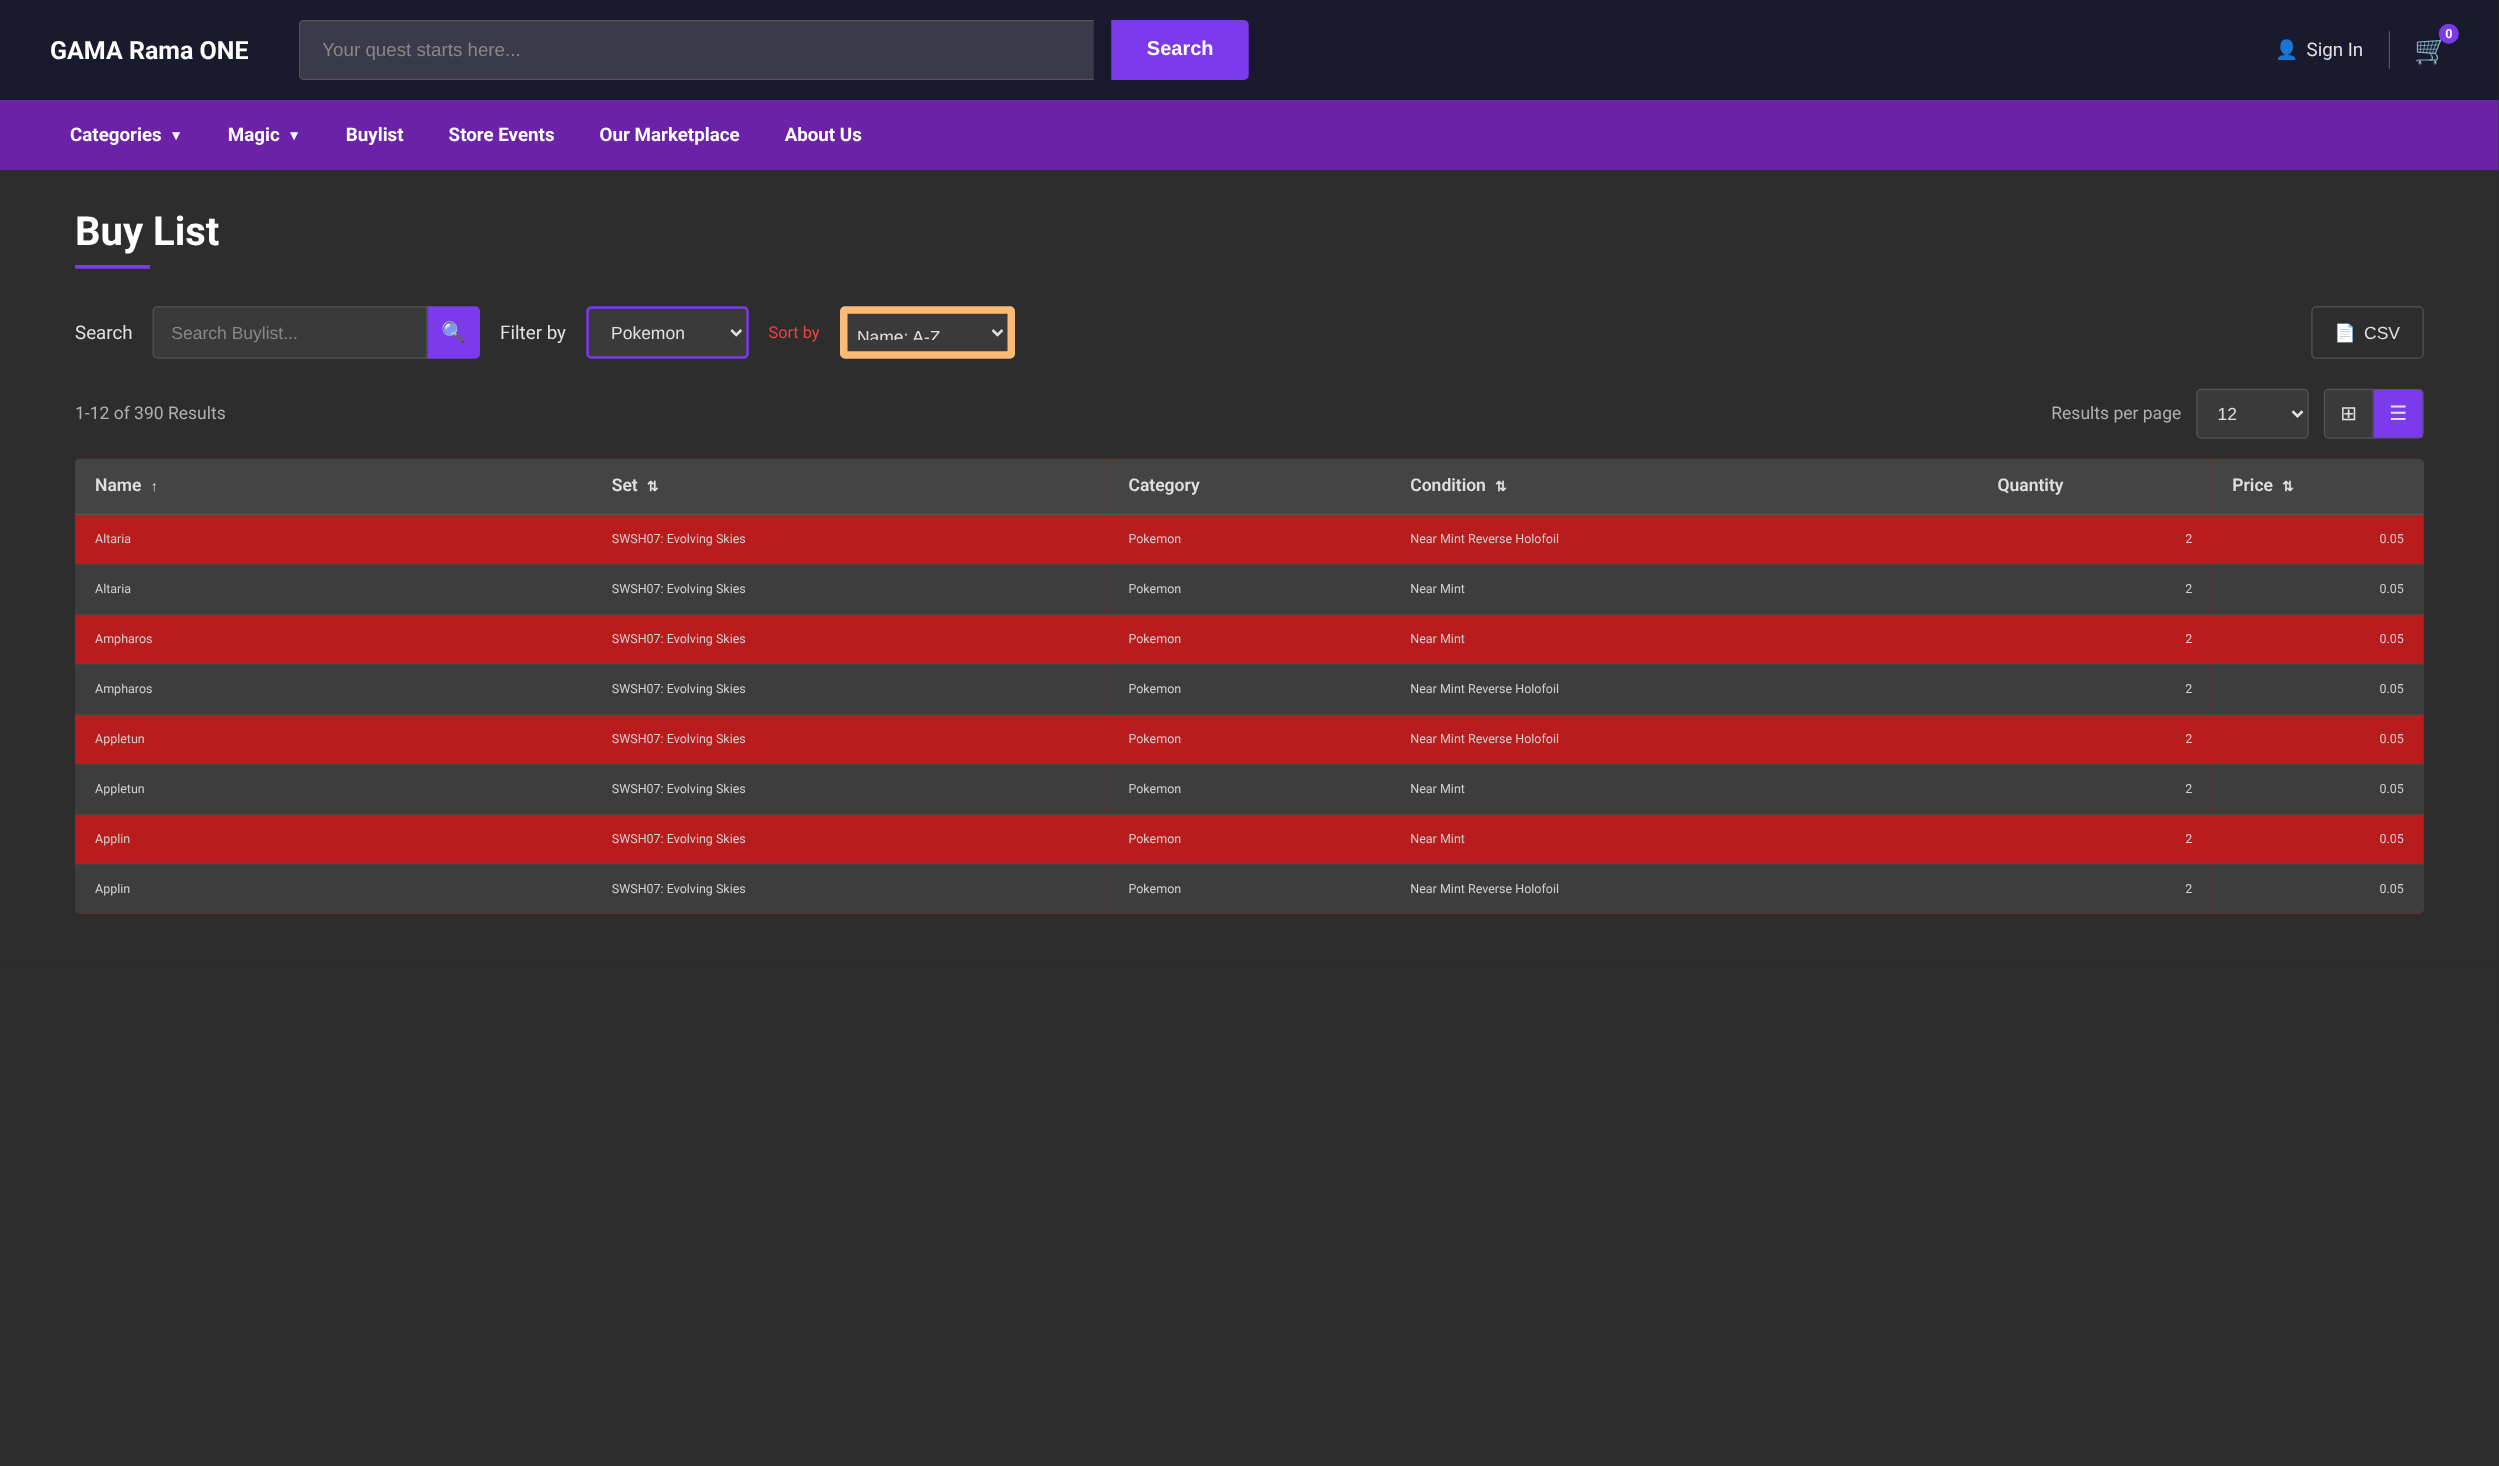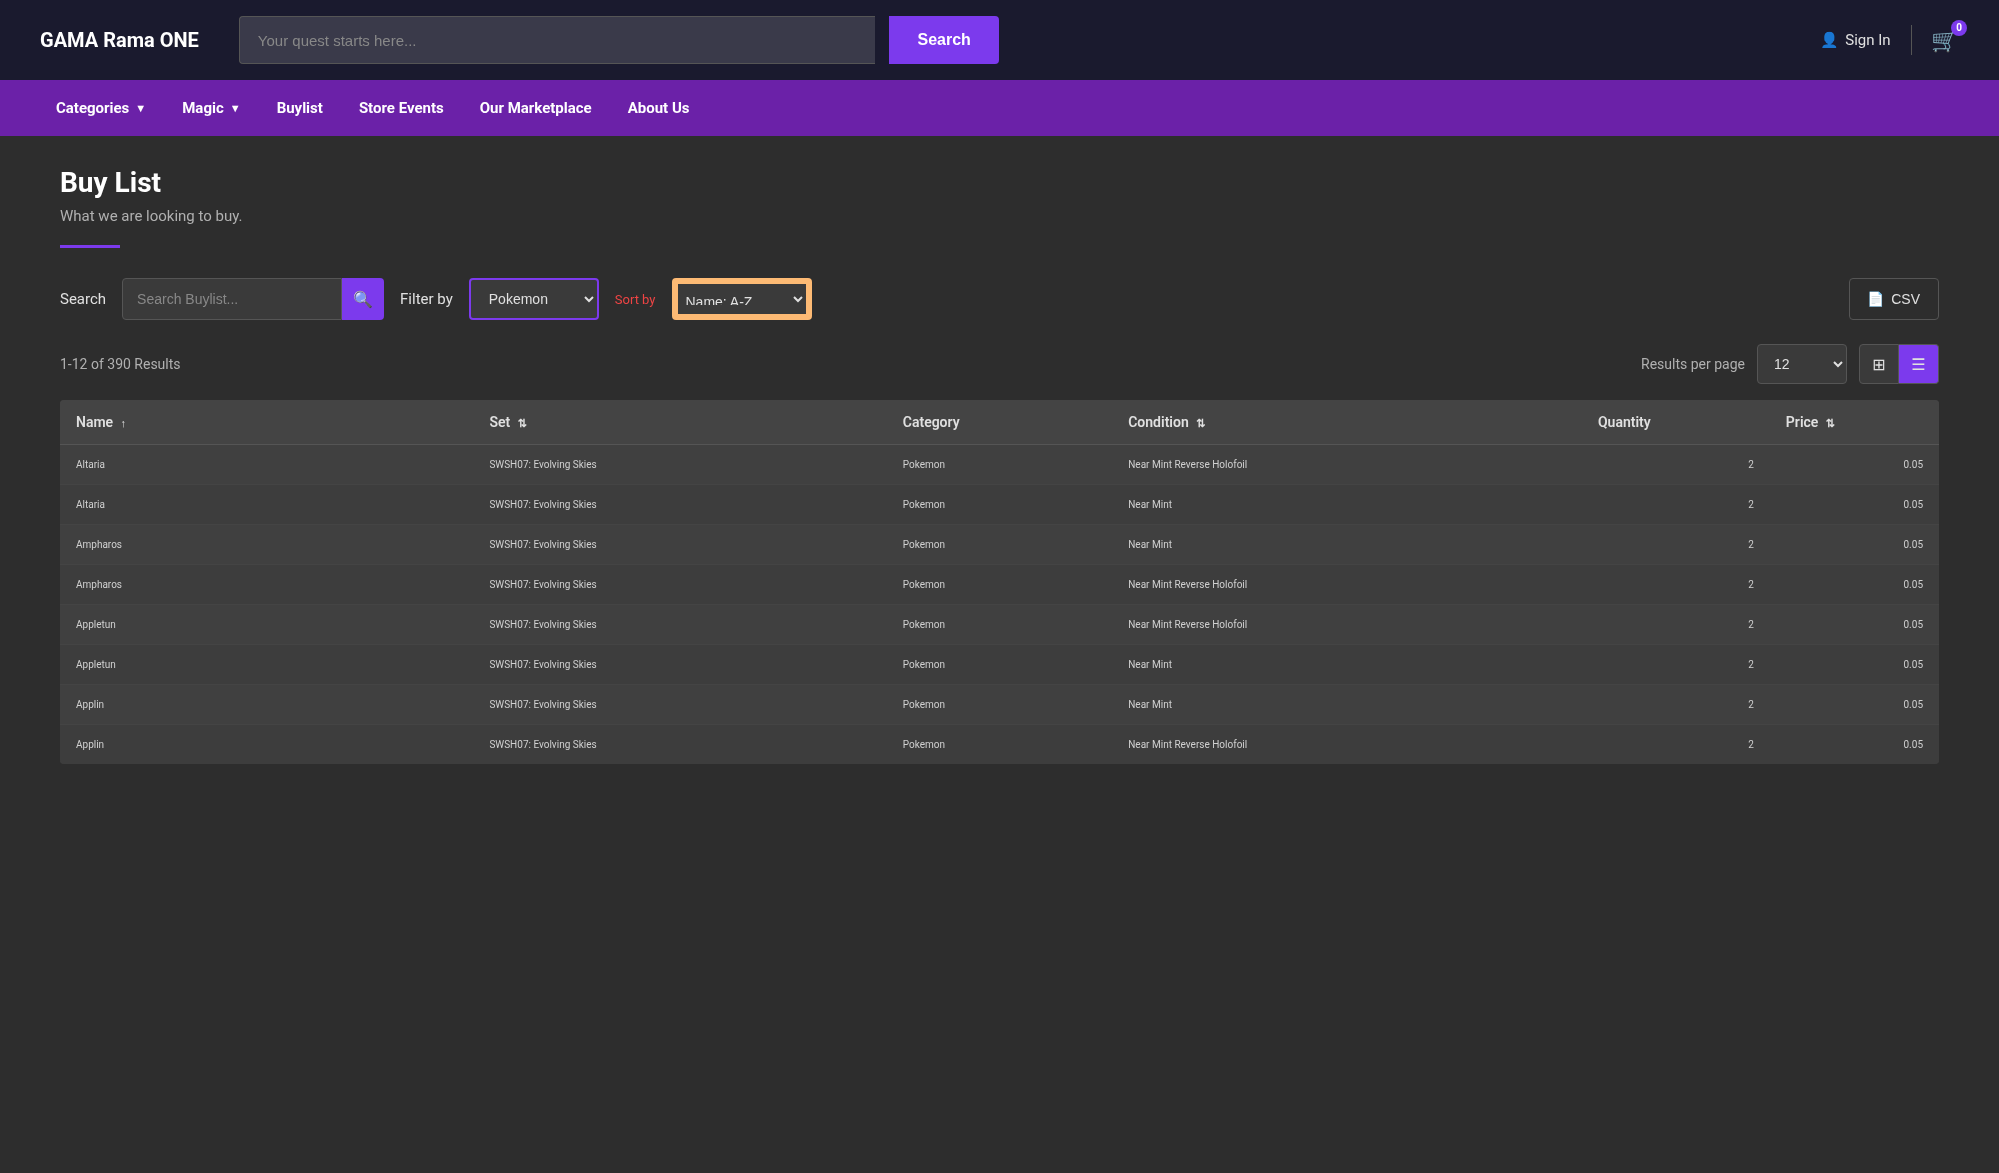--- a/index.html
+++ b/index.html
@@ -117,21 +117,21 @@
       font-weight: bold;
     }
     .nav-arrow { font-size: 11px; }
 
     
     .page-content {
       background: #2d2d2d;
       padding: 30px 60px 40px 60px;
     }
     .page-title {
-      font-size: 28px;
+      font-size: 32px;
       font-weight: 700;
       color: #ffffff;
       margin-bottom: 8px;
     }
     .page-subtitle {
       font-size: 15px;
       color: #b0b0b0;
       margin-bottom: 20px;
     }
     .title-underline {
@@ -277,21 +277,21 @@
       justify-content: center;
       font-size: 16px;
     }
     .view-btn:first-child { border-radius: 4px 0 0 4px; }
     .view-btn:last-child { border-radius: 0 4px 4px 0; border-left: none; background: #7c3aed; }
 
     
     .buylist-table {
       width: 100%;
       border-collapse: collapse;
-      background: #404040;
+      background: #b91c1c;
       border-radius: 4px;
       overflow: hidden;
     }
     .buylist-table th {
       background: #444;
       color: #e0e0e0;
       font-size: 14px;
       font-weight: 600;
       padding: 14px 16px;
       text-align: left;
@@ -355,21 +355,20 @@
   <div class="nav-item">
     <span>Our Marketplace</span>
   </div>
   <div class="nav-item">
     <span>About Us</span>
   </div>
 </nav>
 
 <main class="page-content">
   <h1 class="page-title">Buy List</h1>
-  <p class="page-subtitle">What we are looking to buy.</p>
   <div class="title-underline"></div>
 
   <div class="filter-bar">
     <span class="filter-label">Search</span>
     <div class="filter-search-wrap">
       <input class="filter-input" type="text" placeholder="Search Buylist..." style="">
       <button class="filter-search-btn">
         <span>🔍</span>
       </button>
     </div>

